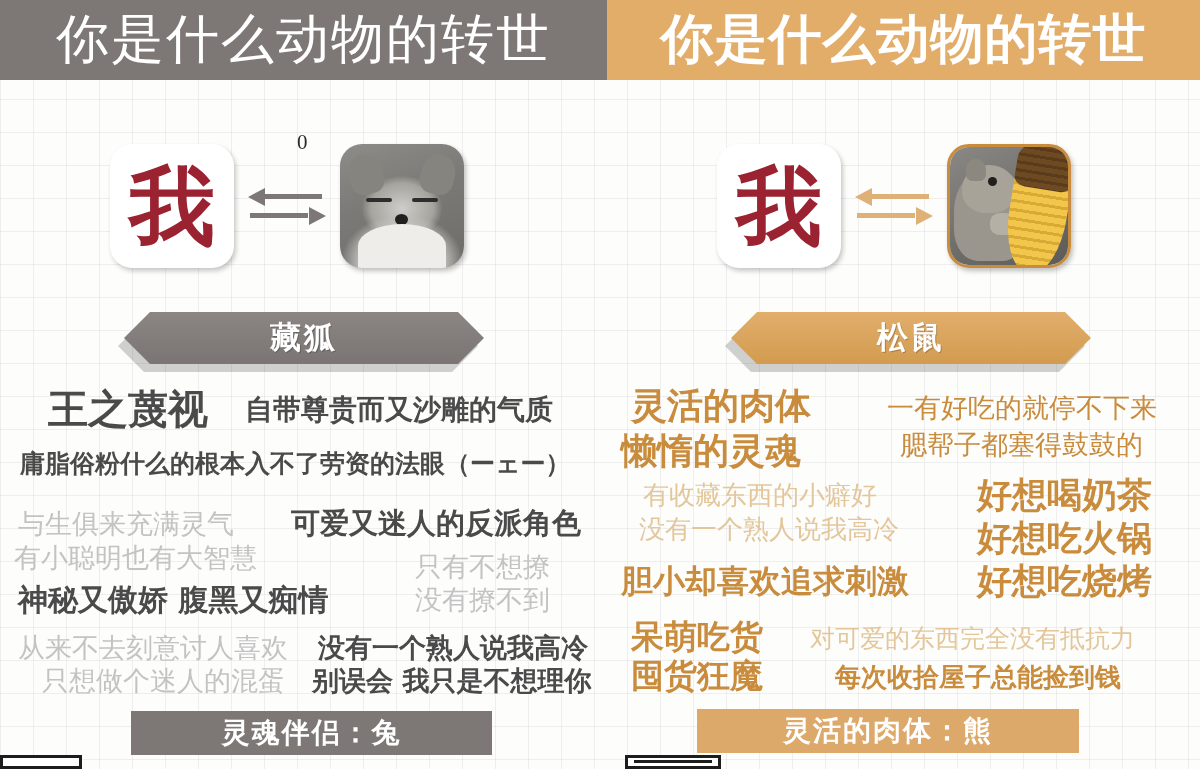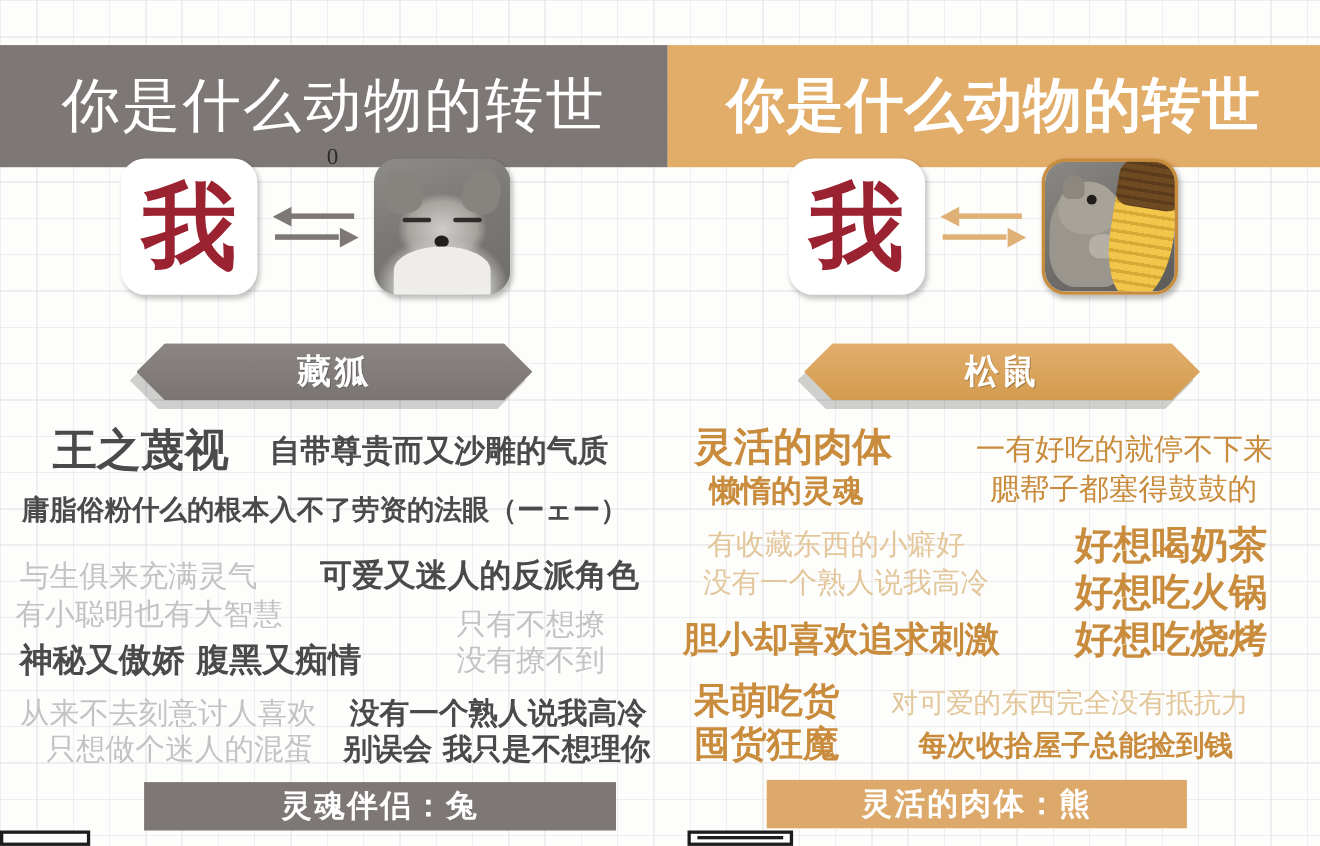--- a/index.html
+++ b/index.html
@@ -16,22 +16,22 @@
       repeating-linear-gradient(to bottom, rgba(205,205,210,.30) 0 1.2px, rgba(0,0,0,0) 1.2px 33px),
       #fdfdfc;
     overflow:hidden;
   }
   .panel{ position:absolute; top:0; height:769px; }
   .panel.left{ left:0; width:607px; }
   .panel.right{ left:607px; width:593px; }
 
   
   .hdr{
-    position:absolute; left:0; top:0; width:100%; height:111px;
-    display:flex; align-items:center; justify-content:center;margin-top:41px;
+    position:absolute; left:0; top:0; width:100%; height:80px;
+    display:flex; align-items:center; justify-content:center;
   }
   .panel.left  .hdr{ background:#7d7775; }
   .panel.right .hdr{ background:#e2ac69; }
   .hdr-title{
     color:#ffffff; font-size:53px; font-weight:400;
     letter-spacing:2px; white-space:nowrap;
     font-family:"DejaVu Sans","Liberation Sans",sans-serif;
   }
   .panel.right .hdr-title{ font-weight:700; letter-spacing:1px; }
 
@@ -127,21 +127,21 @@
   .traits{ position:absolute; left:0; top:382px; width:100%; }
   .tline{ position:absolute; white-space:pre; font-family:"DejaVu Sans","Liberation Sans",sans-serif; }
 
   .zero{ position:absolute; left:297px; top:130px; font-size:21px; color:#2b2b2b;
          font-family:"Liberation Serif","DejaVu Serif",serif; }
 
   
   .soul{
     position:absolute; height:44px; display:flex; align-items:center; justify-content:center;
   }
-  .panel.left .soul{ left:131px; top:711px; width:429px; background:#7d7775; }
+  .panel.left .soul{ left:131px; top:711px; width:361px; background:#7d7775; }
   .panel.right .soul{ left:90px; top:709px; width:382px; background:#dda96a; }
   .soul-text{ color:#fff; font-size:28px; font-weight:700; letter-spacing:2px;
               font-family:"DejaVu Sans","Liberation Sans",sans-serif; }
 
   
   .cutbox{ position:absolute; bottom:0; height:14px; border:3px solid #1d1d1d; background:#fff; }
   .cutbox.a{ left:0; width:82px; }
   .cutbox.b{ left:625px; width:96px; }
   .cutbox.b::after{ content:""; position:absolute; left:6px; top:2px; right:6px; height:3px; background:#1d1d1d; }
 </style>
@@ -245,21 +245,21 @@
       </div>
     </div>
 
     <div class="ribbon-shadow"></div>
     <div class="ribbon">
       <span class="ribbon-name">松鼠</span>
     </div>
 
     <div class="traits">
         <div class="tline" style="left: 24px; top: 0px; font-size: 36px; font-weight: 700; color: rgb(201, 139, 60);">灵活的肉体</div>
-        <div class="tline" style="left: 14px; top: 45px; font-size: 28px; font-weight: 700; color: rgb(201, 139, 60); margin-left: 24px;">懒惰的灵魂</div>
+        <div class="tline" style="left: 14px; top: 45px; font-size: 36px; font-weight: 700; color: rgb(201, 139, 60);">懒惰的灵魂</div>
         <div class="tline" style="left: 280px; top: 8px; font-size: 27px; font-weight: 400; color: rgb(201, 139, 60); text-align: right;">一有好吃的就停不下来</div>
         <div class="tline" style="left: 293px; top: 45px; font-size: 27px; font-weight: 400; color: rgb(201, 139, 60);">腮帮子都塞得鼓鼓的</div>
         <div class="tline" style="left: 36px; top: 96px; font-size: 26px; font-weight: 400; color: rgb(227, 199, 155);">有收藏东西的小癖好</div>
         <div class="tline" style="left: 32px; top: 130px; font-size: 26px; font-weight: 400; color: rgb(227, 199, 155);">没有一个熟人说我高冷</div>
         <div class="tline" style="left: 370px; top: 90px; font-size: 35px; font-weight: 700; color: rgb(201, 139, 60);">好想喝奶茶</div>
         <div class="tline" style="left: 370px; top: 133px; font-size: 35px; font-weight: 700; color: rgb(201, 139, 60);">好想吃火锅</div>
         <div class="tline" style="left: 370px; top: 176px; font-size: 35px; font-weight: 700; color: rgb(201, 139, 60);">好想吃烧烤</div>
         <div class="tline" style="left: 14px; top: 178px; font-size: 32px; font-weight: 700; color: rgb(201, 139, 60);">胆小却喜欢追求刺激</div>
         <div class="tline" style="left: 24px; top: 233px; font-size: 33px; font-weight: 700; color: rgb(201, 139, 60);">呆萌吃货</div>
         <div class="tline" style="left: 24px; top: 272px; font-size: 33px; font-weight: 700; color: rgb(201, 139, 60);">囤货狂魔</div>

